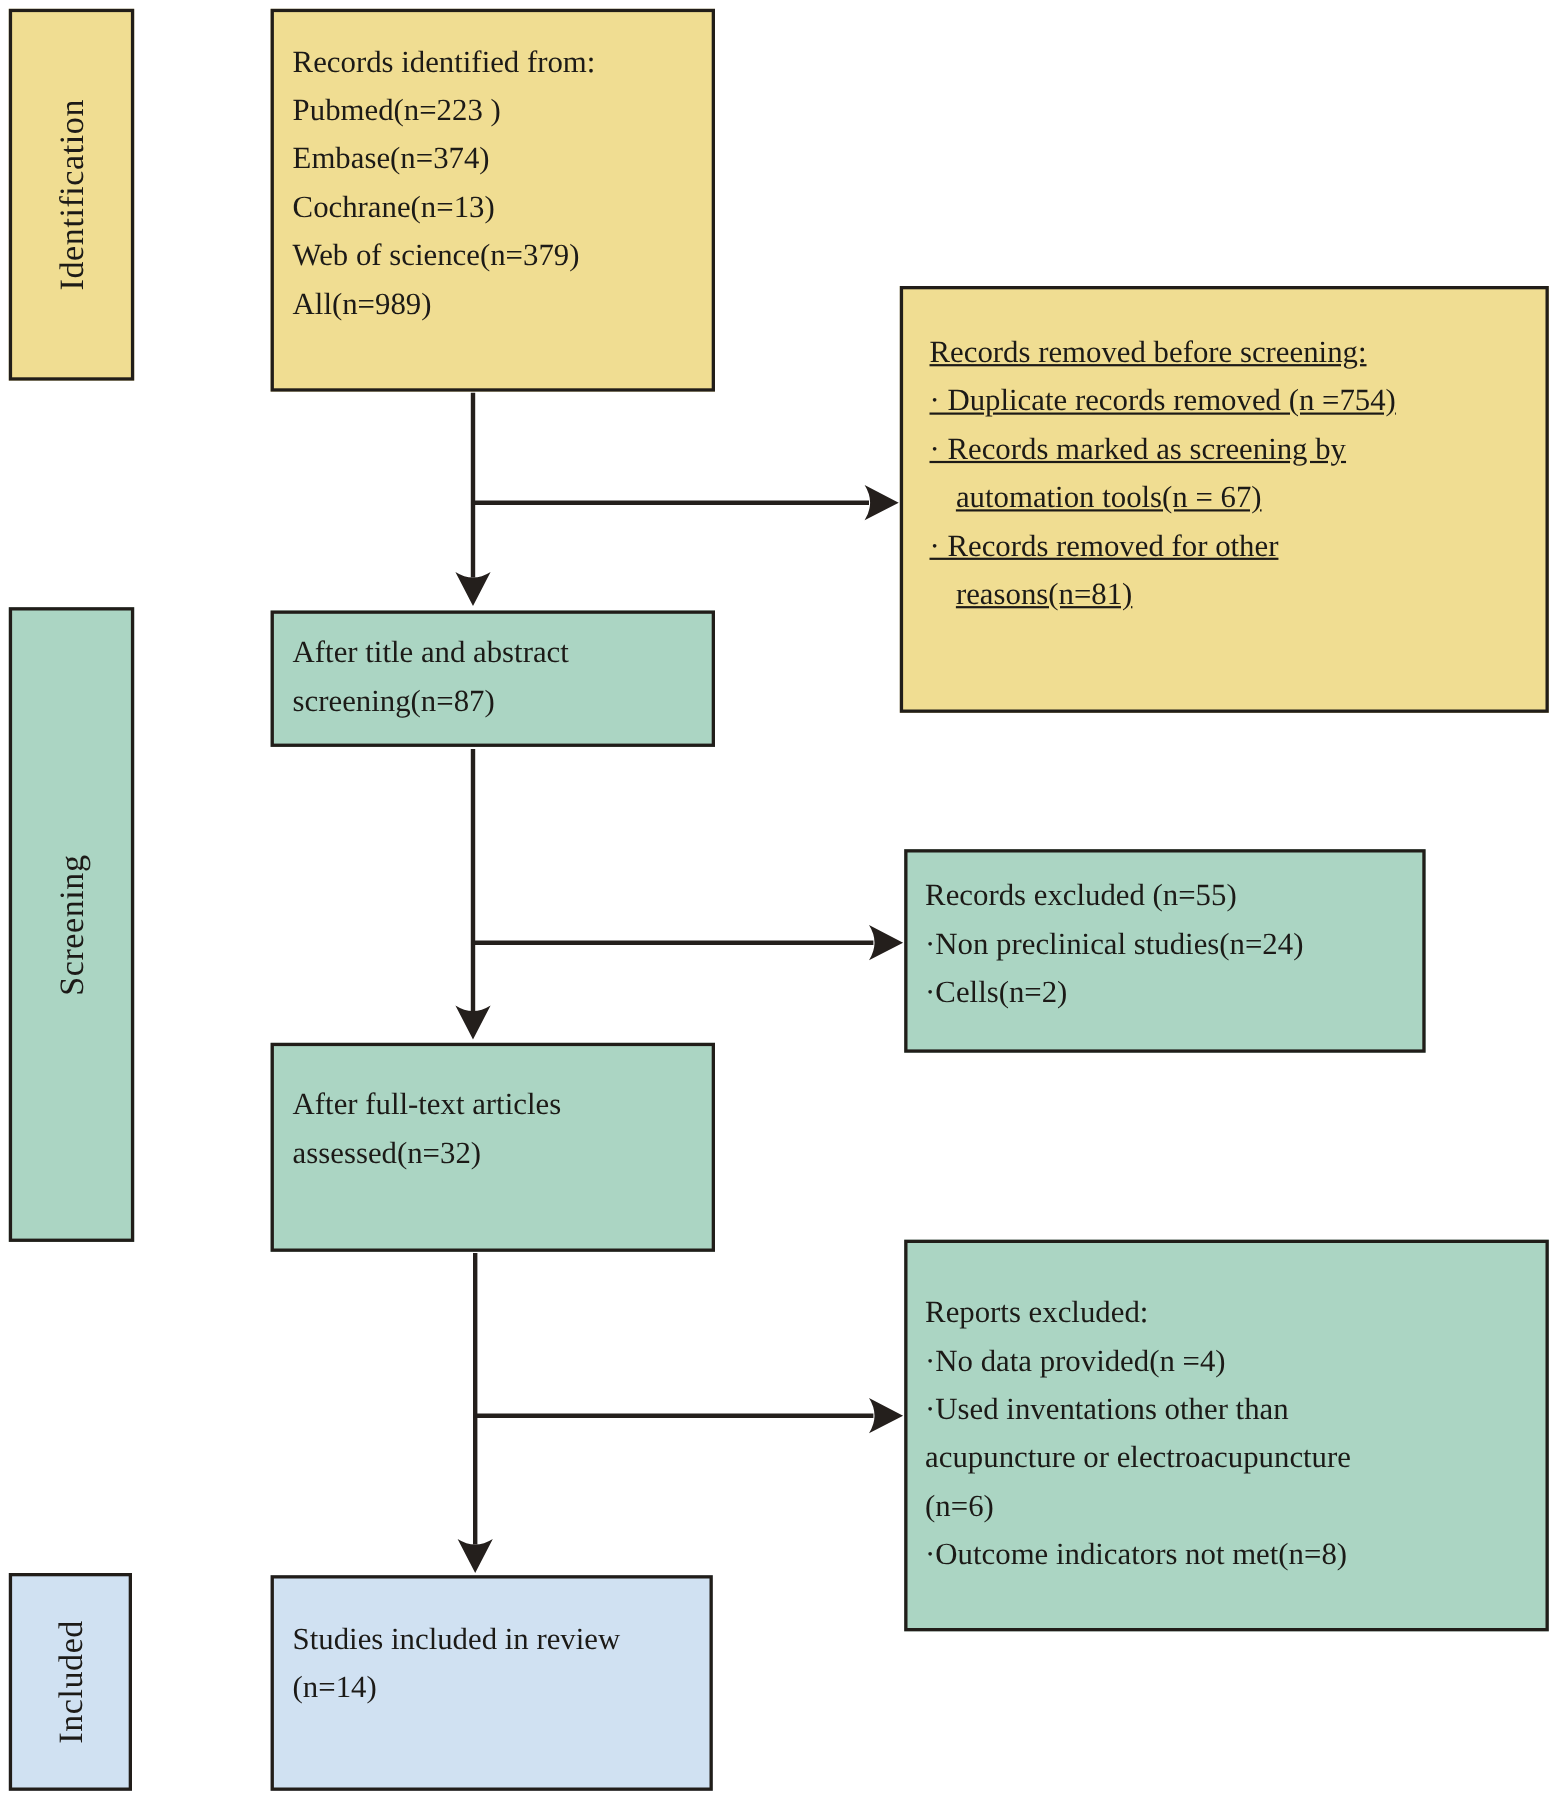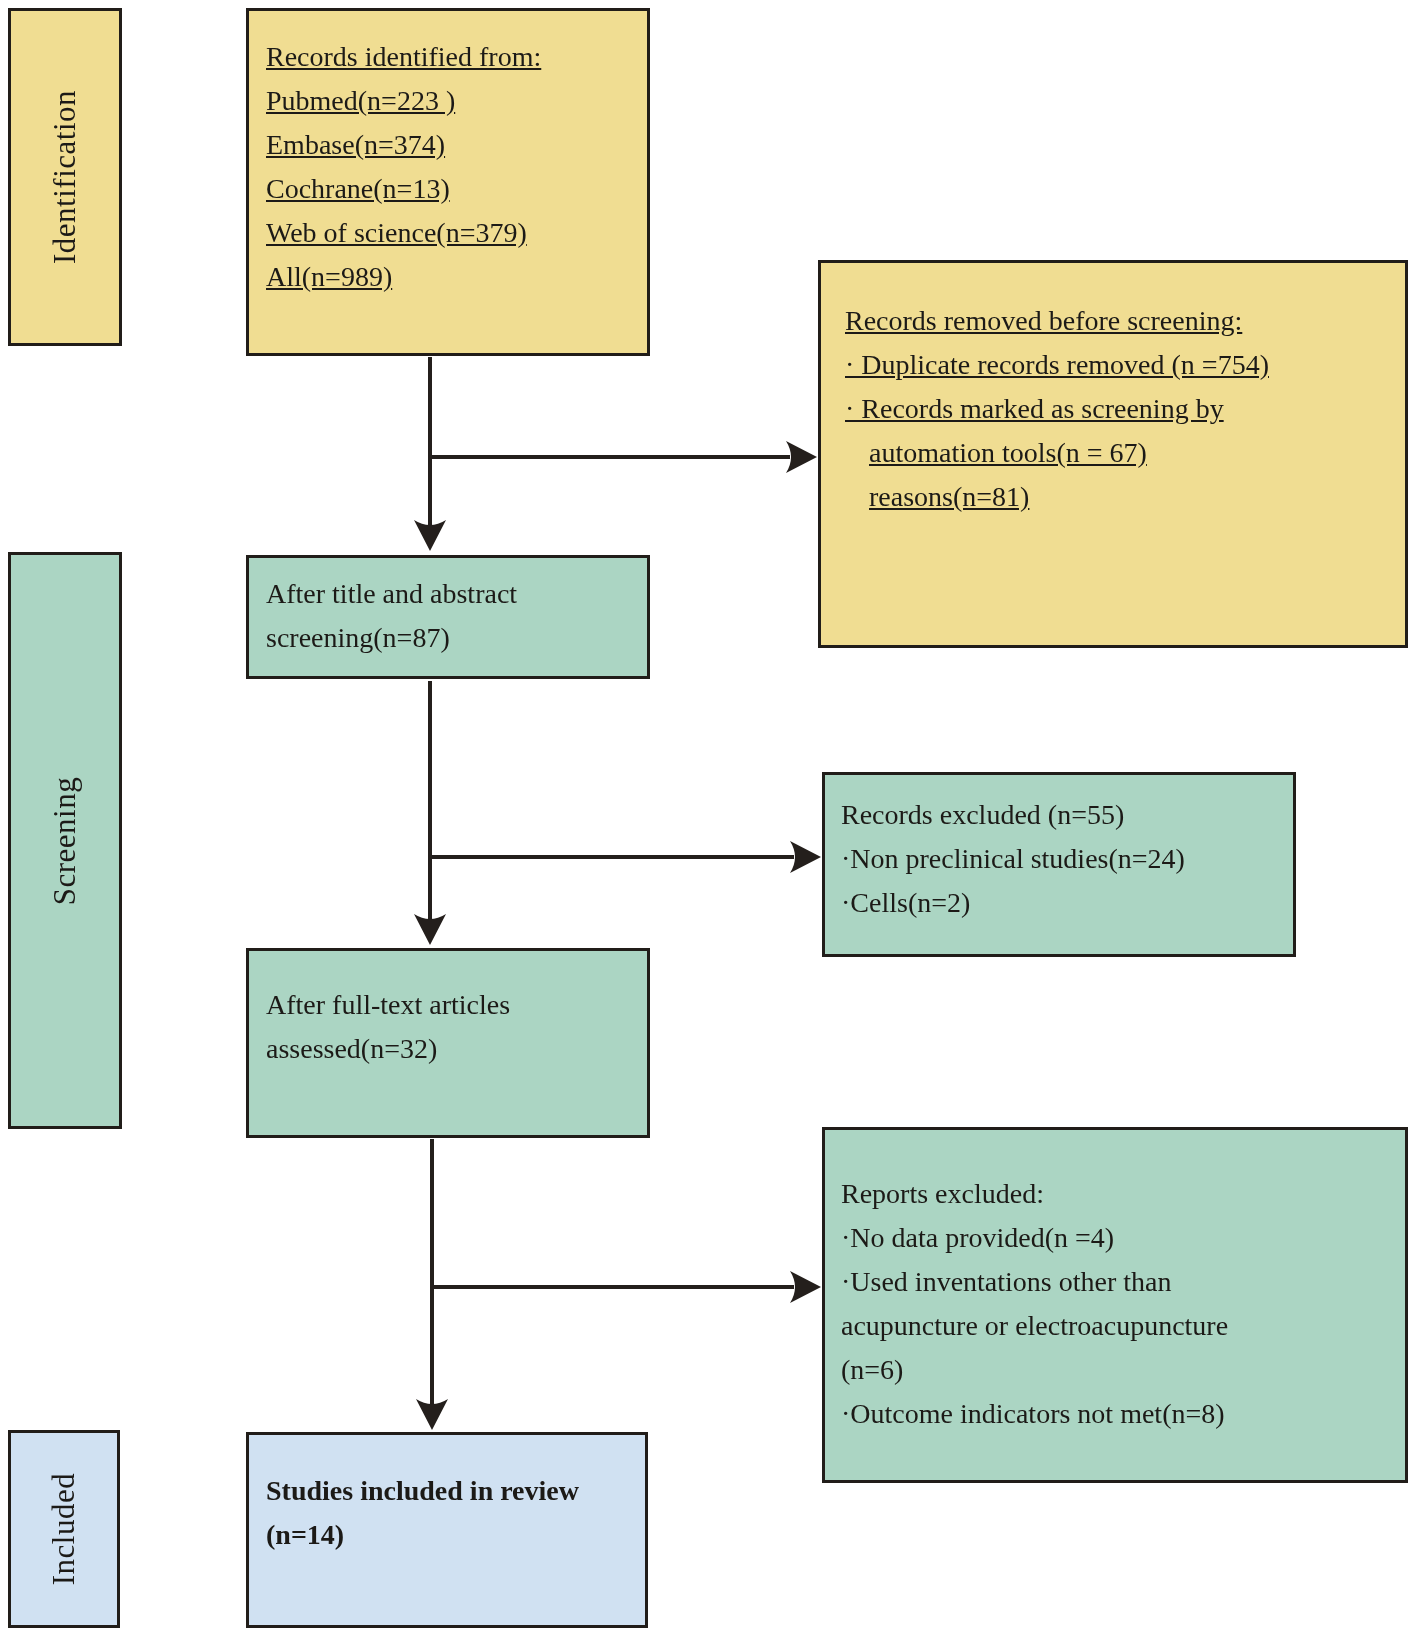--- a/index.html
+++ b/index.html
@@ -28,24 +28,24 @@
     transform: rotate(-90deg);
     white-space: nowrap;
     font-size: 31px;
     letter-spacing: 0.5px;
   }
 
   #side-identification { left: 8px;   top: 8px;    width: 114px; height: 338px; }
   #side-screening      { left: 8px;   top: 552px;  width: 114px; height: 577px; }
   #side-included       { left: 8px;   top: 1430px; width: 112px; height: 198px; }
 
-  #box-identified { left: 246px; top: 8px;    width: 404px; height: 348px; padding: 24px 8px 0 17px; text-decoration: underline; }
+  #box-identified { left: 246px; top: 8px;    width: 404px; height: 348px; padding: 24px 8px 0 17px; }
   #box-screened   { left: 246px; top: 555px;  width: 404px; height: 124px; padding: 14px 8px 0 17px; }
   #box-fulltext   { left: 246px; top: 948px;  width: 404px; height: 190px; padding: 32px 8px 12px 17px; }
-  #box-included   { left: 246px; top: 1432px; width: 402px; height: 196px; padding: 34px 24px 0 17px; font-weight: bold; }
+  #box-included   { left: 246px; top: 1432px; width: 402px; height: 196px; padding: 34px 24px 0 17px; }
 
   #box-removed  { left: 818px; top: 260px;  width: 590px; height: 388px; padding: 36px 8px 0 24px; text-decoration: underline; }
   #box-excluded { left: 822px; top: 772px;  width: 474px; height: 185px; padding: 18px 8px 16px 16px; }
   #box-reports  { left: 822px; top: 1127px; width: 586px; height: 356px; padding: 42px 8px 0 16px; }
 
   .line { white-space: nowrap; }
   .line.indent { padding-left: 24px; }
 
   .connectors {
     position: absolute;
@@ -92,20 +92,21 @@
   <div class="box blue" id="box-included">
     <div class="line">Studies included in review</div>
     <div class="line">(n=14)</div>
   </div>
 
   <div class="box yellow" id="box-removed">
     <div class="line">Records removed before screening:</div>
     <div class="line">· Duplicate records removed (n =754)</div>
     <div class="line">· Records marked as screening by</div>
     <div class="line indent">automation tools(n = 67)</div>
+    <div class="line">· Records removed for other</div>
     <div class="line indent">reasons(n=81)</div>
   </div>
 
   <div class="box green" id="box-excluded">
     <div class="line">Records excluded (n=55)</div>
     <div class="line">·Non preclinical studies(n=24)</div>
     <div class="line">·Cells(n=2)</div>
   </div>
 
   <div class="box green" id="box-reports">

